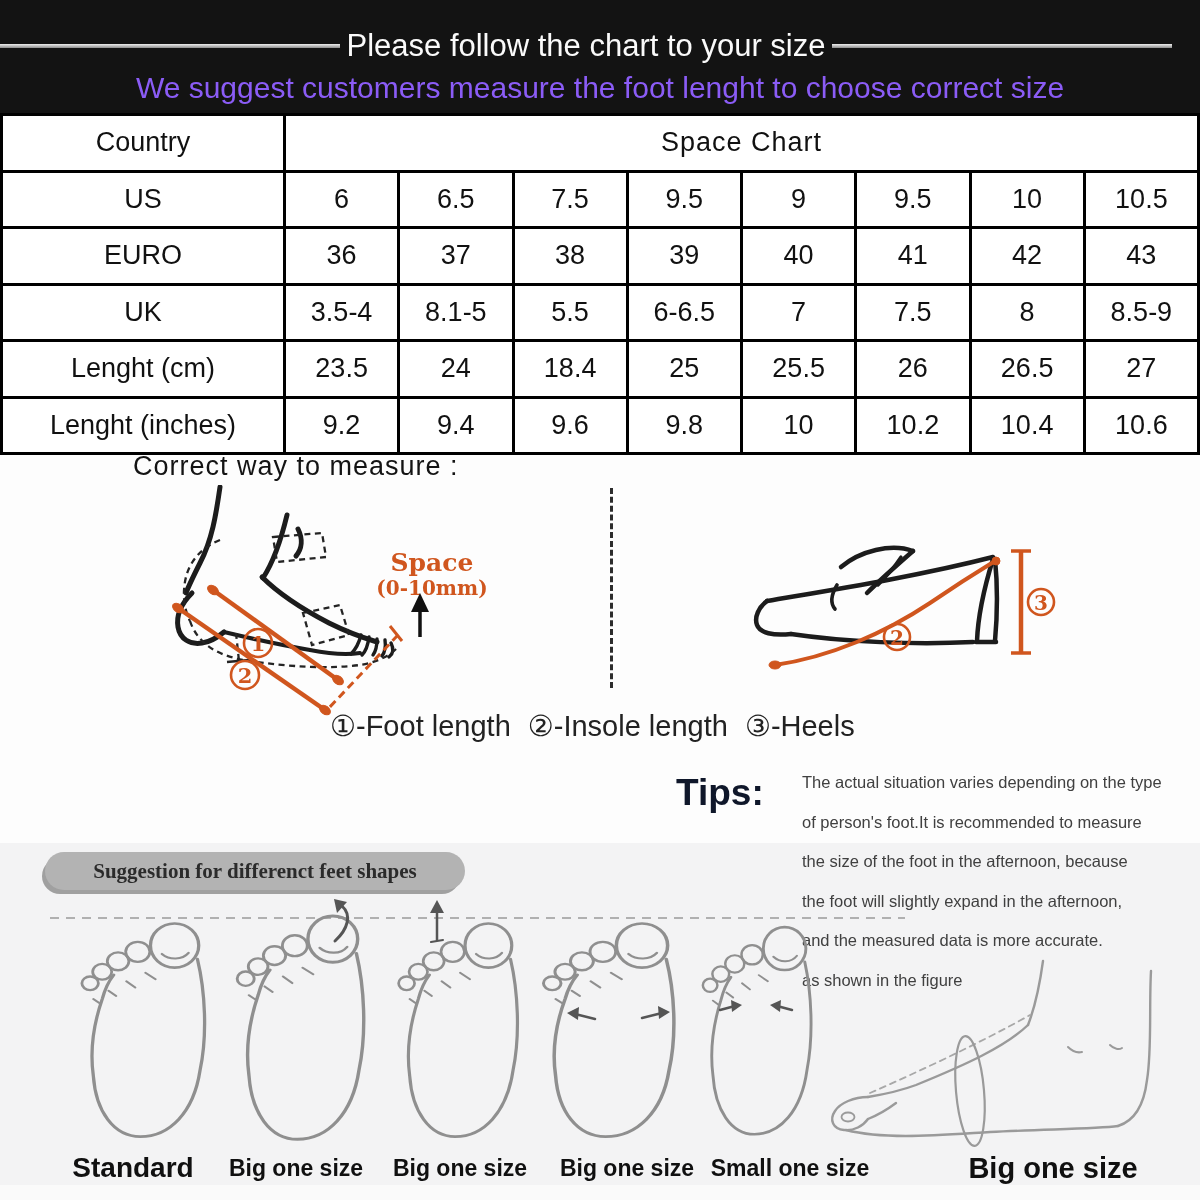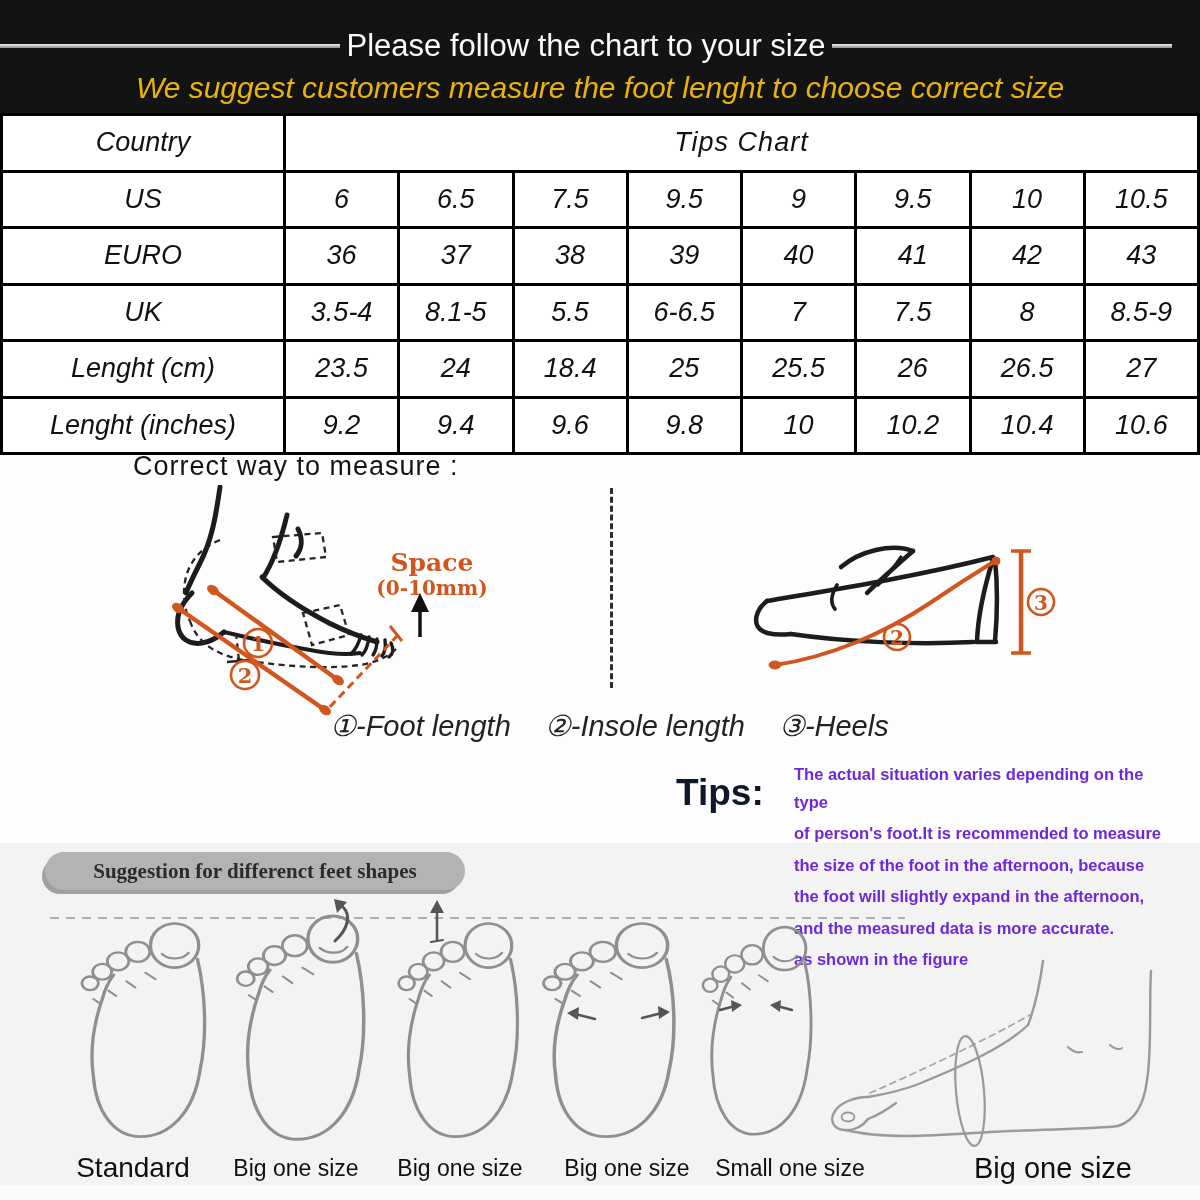--- a/index.html
+++ b/index.html
@@ -5,58 +5,58 @@
   html,body{margin:0;padding:0;background:#fff;}
   .screen{position:relative;width:1200px;height:1200px;background:#fdfdfd;overflow:hidden;
           font-family:"Liberation Sans",sans-serif;color:#161616;}
 
   
   .top-banner{position:absolute;left:0;top:0;width:1200px;height:113px;background:#131313;}
   .banner-row{position:absolute;left:0;top:28px;width:1172px;display:flex;align-items:center;}
   .banner-rule{flex:1 1 auto;height:4px;background:linear-gradient(#efefef,#8d8d8d);}
   .banner-title{flex:0 0 auto;padding:0 6px;font-size:31px;color:#fafafa;white-space:nowrap;}
   .banner-subtitle{position:absolute;left:0;top:71px;width:1200px;text-align:center;
-                   font-size:30px;color:#eab308;white-space:nowrap;font-style:italic;}
+                   font-size:30px;color:#8b5cf6;white-space:nowrap;}
 
   
   table.size-chart{position:absolute;left:0;top:113px;width:1200px;height:342px;
                    border-collapse:collapse;table-layout:fixed;background:#fff;}
   table.size-chart td{border:3px solid #000;text-align:center;vertical-align:middle;
                       padding:0;font-size:27px;color:#111;}
   table.size-chart col.c0{width:283px;}
-  table.size-chart tr{height:47px;font-style:italic;}
+  table.size-chart tr{height:47px;}
   td.corner{font-size:29px;}
   td.chart-title{font-size:45px;letter-spacing:1px;}
   td.rlabel{font-size:29px;}
 
   
   .measure-heading{position:absolute;left:133px;top:451px;font-size:27px;letter-spacing:1px;color:#141414;}
   .svg-abs{position:absolute;}
   .divider-dashed{position:absolute;left:610px;top:488px;height:200px;width:0;
                   border-left:3px dashed #2c2c2c;}
-  .legend-row{position:absolute;left:330px;top:709px;display:flex;gap:34px;
-              font-size:29px;color:#222;white-space:nowrap;font-style:italic;}
+  .legend-row{position:absolute;left:330px;top:709px;display:flex;gap:17px;
+              font-size:29px;color:#222;white-space:nowrap;}
 
   
   .tips-label{position:absolute;left:676px;top:772px;font-size:37px;font-weight:700;color:#0f172a;}
   .tips-lines{position:absolute;left:790px;top:757px;width:390px;}
-  .tips-lines p{margin:4px;font-size:16.5px;line-height:27.5px;color:#6d28d9;font-weight:700;
+  .tips-lines p{margin:12px;font-size:16.5px;line-height:27.5px;color:#404040;font-weight:400;
                 font-family:"Liberation Sans",sans-serif;}
 
   
   .lower-band{position:absolute;left:0;top:843px;width:1200px;height:342px;background:#f3f3f4;}
   .bottom-strip{position:absolute;left:0;top:1185px;width:1200px;height:15px;background:#fafafa;}
   .suggestion-pill{position:absolute;left:45px;top:852px;width:420px;height:38px;
                    background:#b3b3b3;border-radius:19px;box-shadow:-4px 5px 0 -1px #a0a0a0;
                    display:flex;align-items:center;justify-content:center;
                    font-family:"Liberation Serif",serif;font-weight:700;font-size:21px;color:#2b2b2b;}
 
   
   .feet-label{position:absolute;top:1148px;height:40px;display:flex;align-items:center;
-              justify-content:center;font-weight:400;color:#101010;white-space:nowrap;}
+              justify-content:center;font-weight:700;color:#101010;white-space:nowrap;}
   .fl-0{left:43px;width:180px;font-size:28px;}
   .fl-1{left:206px;width:180px;font-size:23px;}
   .fl-2{left:370px;width:180px;font-size:23px;}
   .fl-3{left:537px;width:180px;font-size:23px;}
   .fl-4{left:700px;width:180px;font-size:23px;}
   .fl-5{left:953px;width:200px;font-size:29px;}
 
   svg text.orange-serif{font-family:"DejaVu Serif",serif;font-weight:700;}
 </style>
 </head>
@@ -81,21 +81,21 @@
         <col>
         <col>
         <col>
         <col>
         <col>
         <col>
       </colgroup>
     <tbody>
       <tr>
         <td class="corner">Country</td>
-        <td class="chart-title" colspan="8">Tips Chart</td>
+        <td class="chart-title" colspan="8">Space Chart</td>
       </tr>
       <tr>
         <td class="rlabel">US</td>
         <td>6</td>
         <td>6.5</td>
         <td>7.5</td>
         <td>9.5</td>
         <td>9</td>
         <td>9.5</td>
         <td>10</td>

